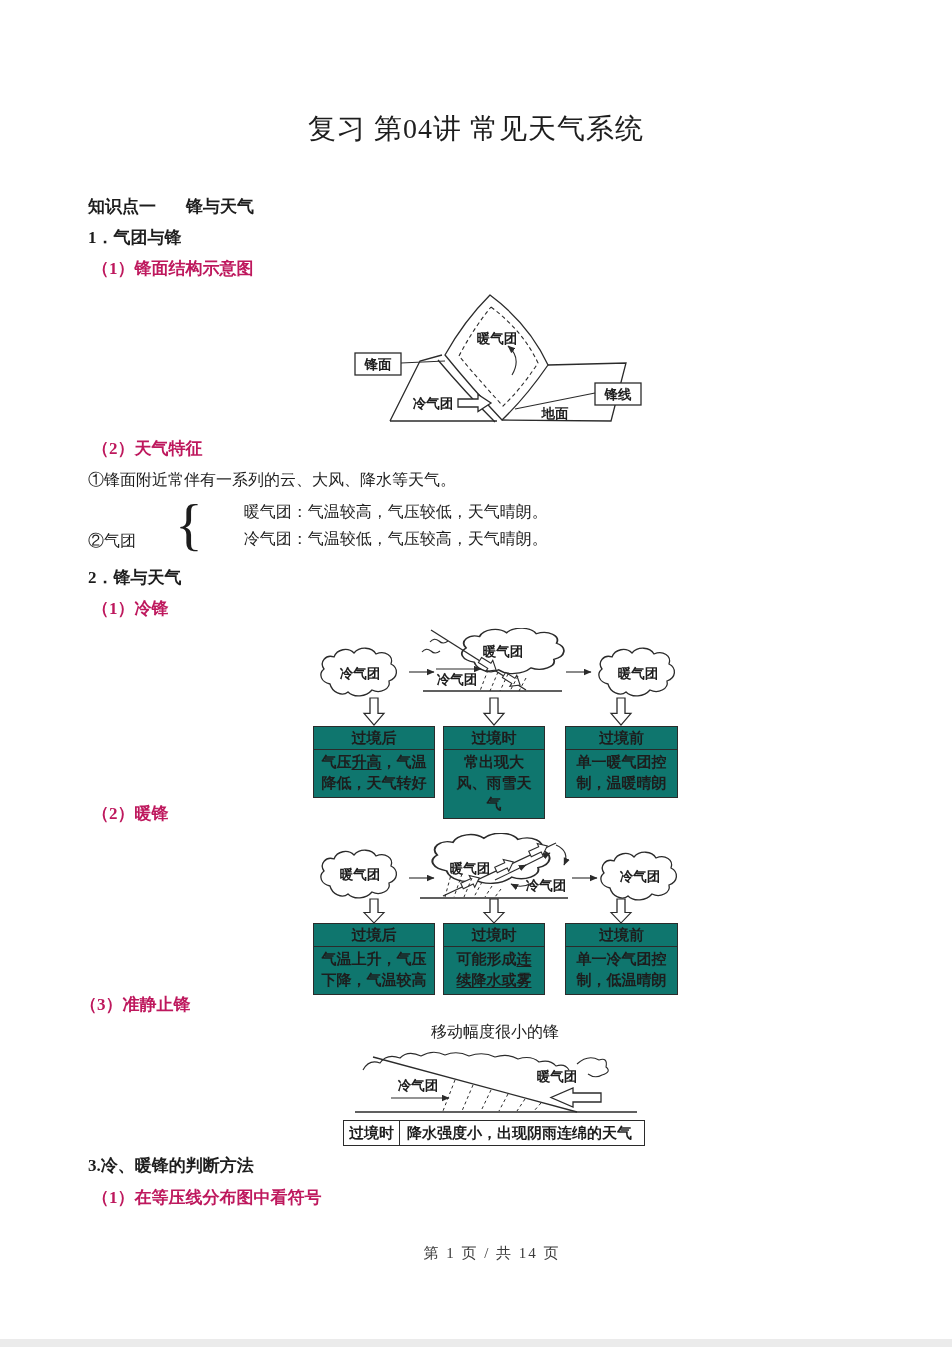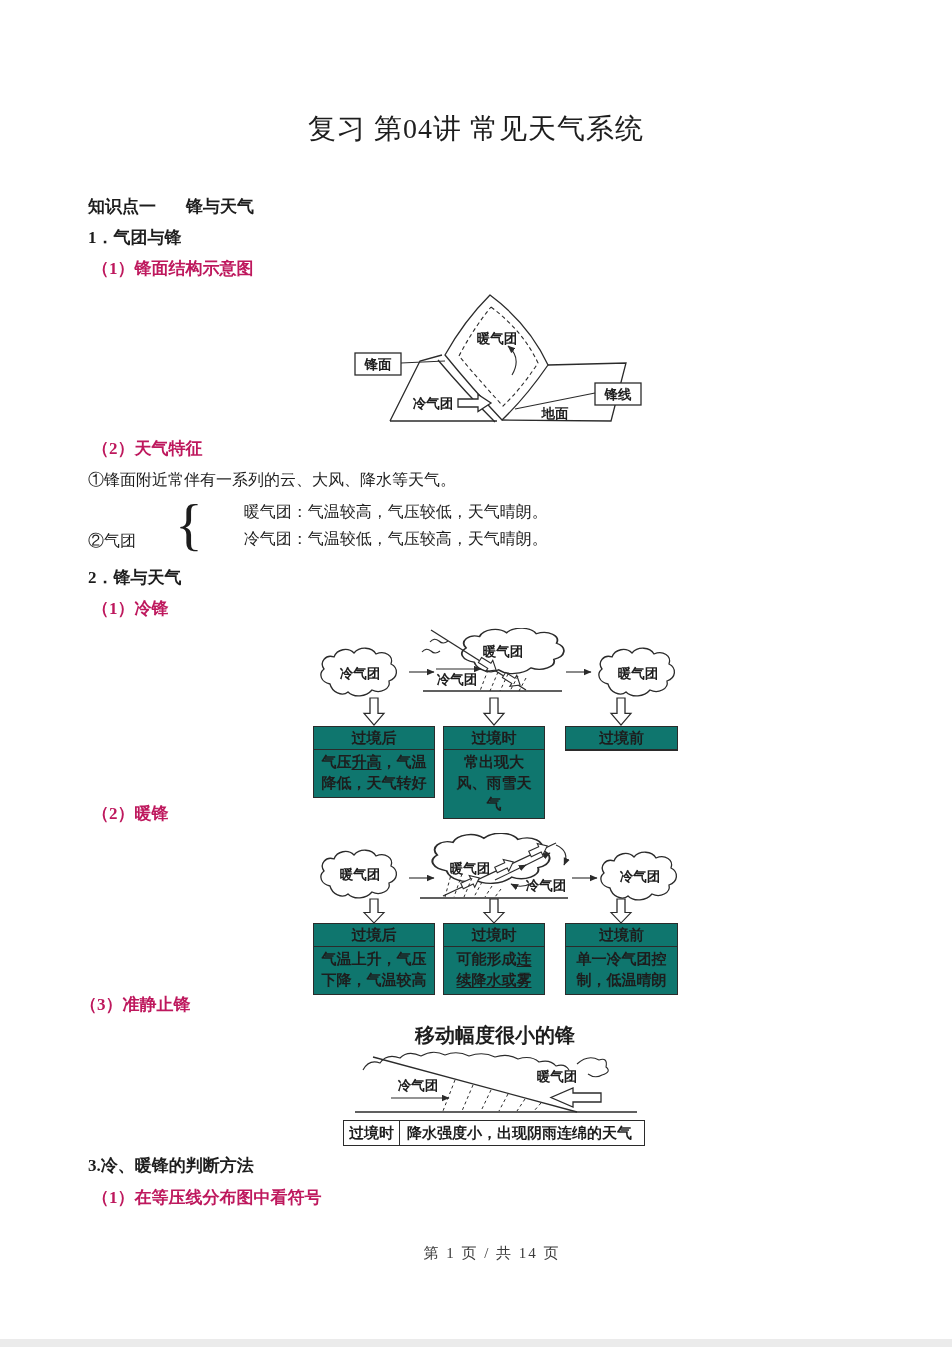--- a/index.html
+++ b/index.html
@@ -17,21 +17,21 @@
   .brace-row { display:flex; align-items:flex-end;gap:37px; }
   .brace { font-size:58px; font-weight:400; line-height:54px; margin:0 4px 0 2px; }
   .brace-lines div { line-height:27px; }
   .wbox { position:absolute; border:1.5px solid #2b2b2b; background:#0f766e; text-align:center; }
   .wbox-h { border-bottom:1.5px solid #2b2b2b; font-weight:700; font-size:15px; line-height:21px; padding-top:1px; }
   .wbox-b { font-weight:700; font-size:15px; line-height:21px; padding:2px 6px 3px; }
   .wbox-b u, .qcell2 u { text-decoration:underline; text-underline-offset:2px; }
   .qtable { display:flex; border:1.5px solid #2b2b2b; background:#fff; }
   .qcell1 { width:56px; border-right:1.5px solid #2b2b2b; font-weight:700; font-size:15px; line-height:24px; text-align:center; }
   .qcell2 { flex:1; font-weight:700; font-size:15px; line-height:24px; padding-left:7px; }
-  .quasi-title { width:300px; text-align:center; font-size:20px; font-weight:700; }
+  .quasi-title { width:300px; text-align:center; font-size:16px; font-weight:400; }
   .footer { top:1244px; left:16px; width:100%; text-align:center; font-size:15px; color:#3a3a3a; letter-spacing:2px; }
   .page-edge { top:1339px; left:0; width:100%; height:8px; background:#ebebeb; }
   
   .ln { stroke:#2b2b2b; stroke-width:1.3; fill:none; }
   .lnt { stroke:#2b2b2b; stroke-width:1.1; fill:none; }
   .dash { stroke-dasharray:4 3; }
   .rain { stroke:#2b2b2b; stroke-width:1; fill:none; stroke-dasharray:3 3; }
   .lblBox { fill:#ffffff; stroke:#2b2b2b; stroke-width:1.3; }
   svg text.dlabel { font-family:"Liberation Serif","DejaVu Serif",serif; font-size:13.5px; font-weight:700; fill:#1d1d1d; text-anchor:middle; }
 </style>
@@ -139,20 +139,21 @@
     <div class="wbox" style="left:3px; top:98px; width:122px">
       <div class="wbox-h">过境后</div>
       <div class="wbox-b"><span>气压</span><u>升高</u><span>，气温降低，天气转好</span></div>
     </div>
     <div class="wbox" style="left:133px; top:98px; width:102px">
       <div class="wbox-h">过境时</div>
       <div class="wbox-b">常出现大风、雨雪天气</div>
     </div>
     <div class="wbox" style="left:255px; top:98px; width:113px">
       <div class="wbox-h">过境前</div>
+      <div class="wbox-b">单一暖气团控制，温暖晴朗</div>
     </div>
   </div>
 
   <div class="abs red" style="left:92px; top:802px">（2）暖锋</div>
 
   <div class="abs" style="left:310px; top:833px; width:372px; height:160px">
     <svg width="372" height="97" viewBox="0 0 372 97">
       <use href="#cloudP" transform="translate(8,17)"></use>
       <text class="dlabel" x="50" y="46">暖气团</text>
       <path class="lnt" d="M99,45 L124,45" marker-end="url(#ah)"></path>

